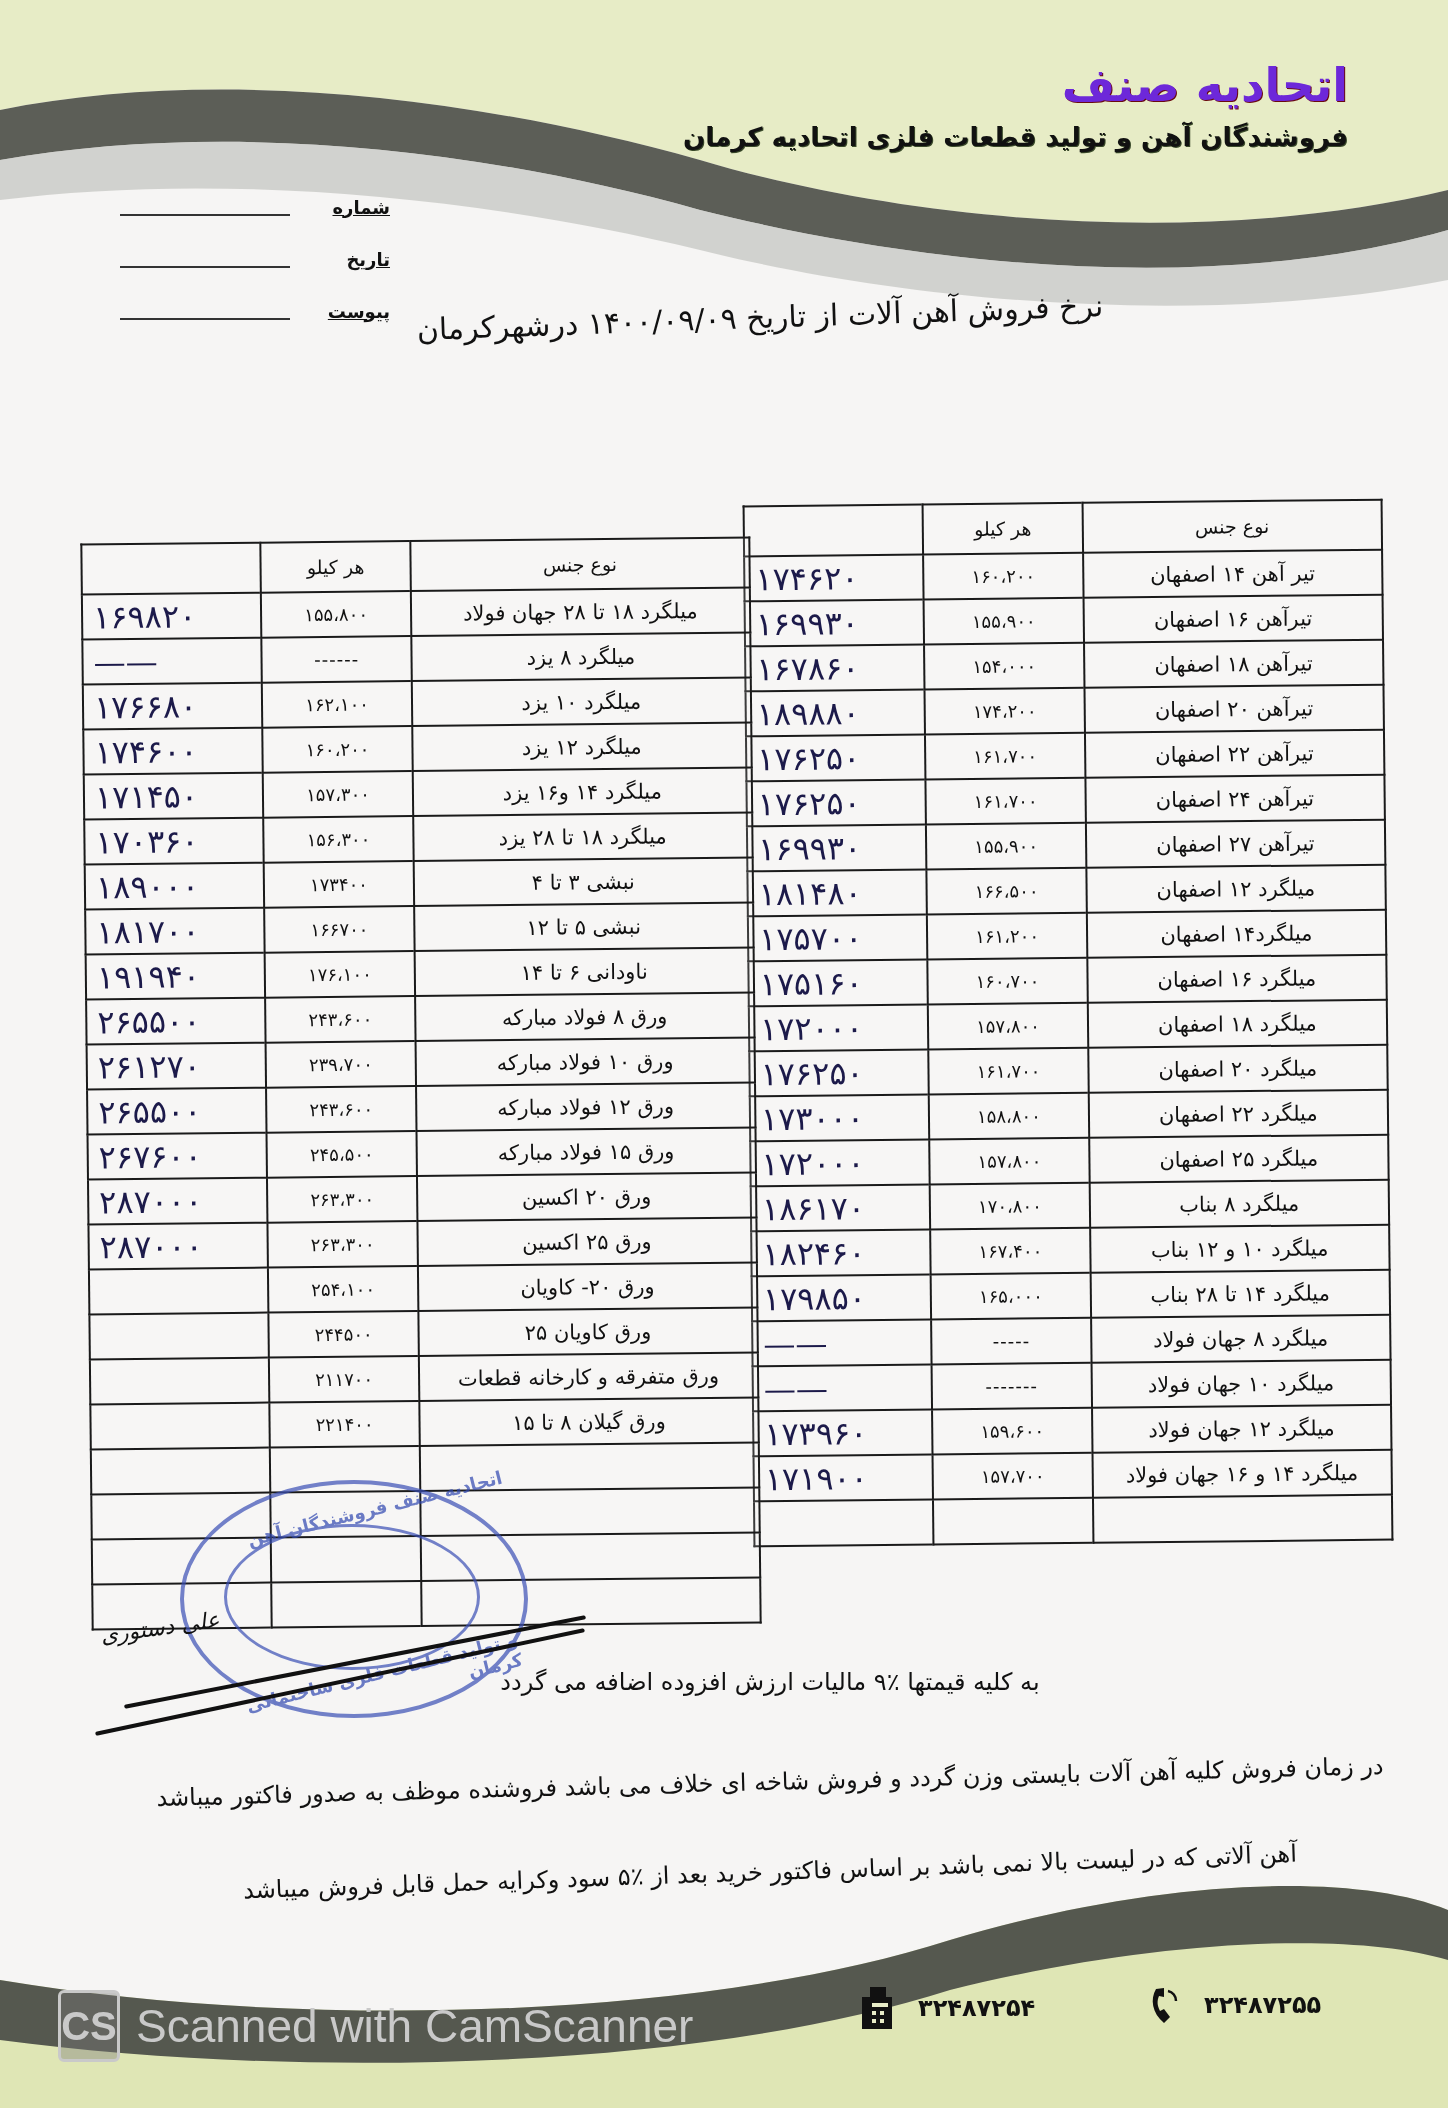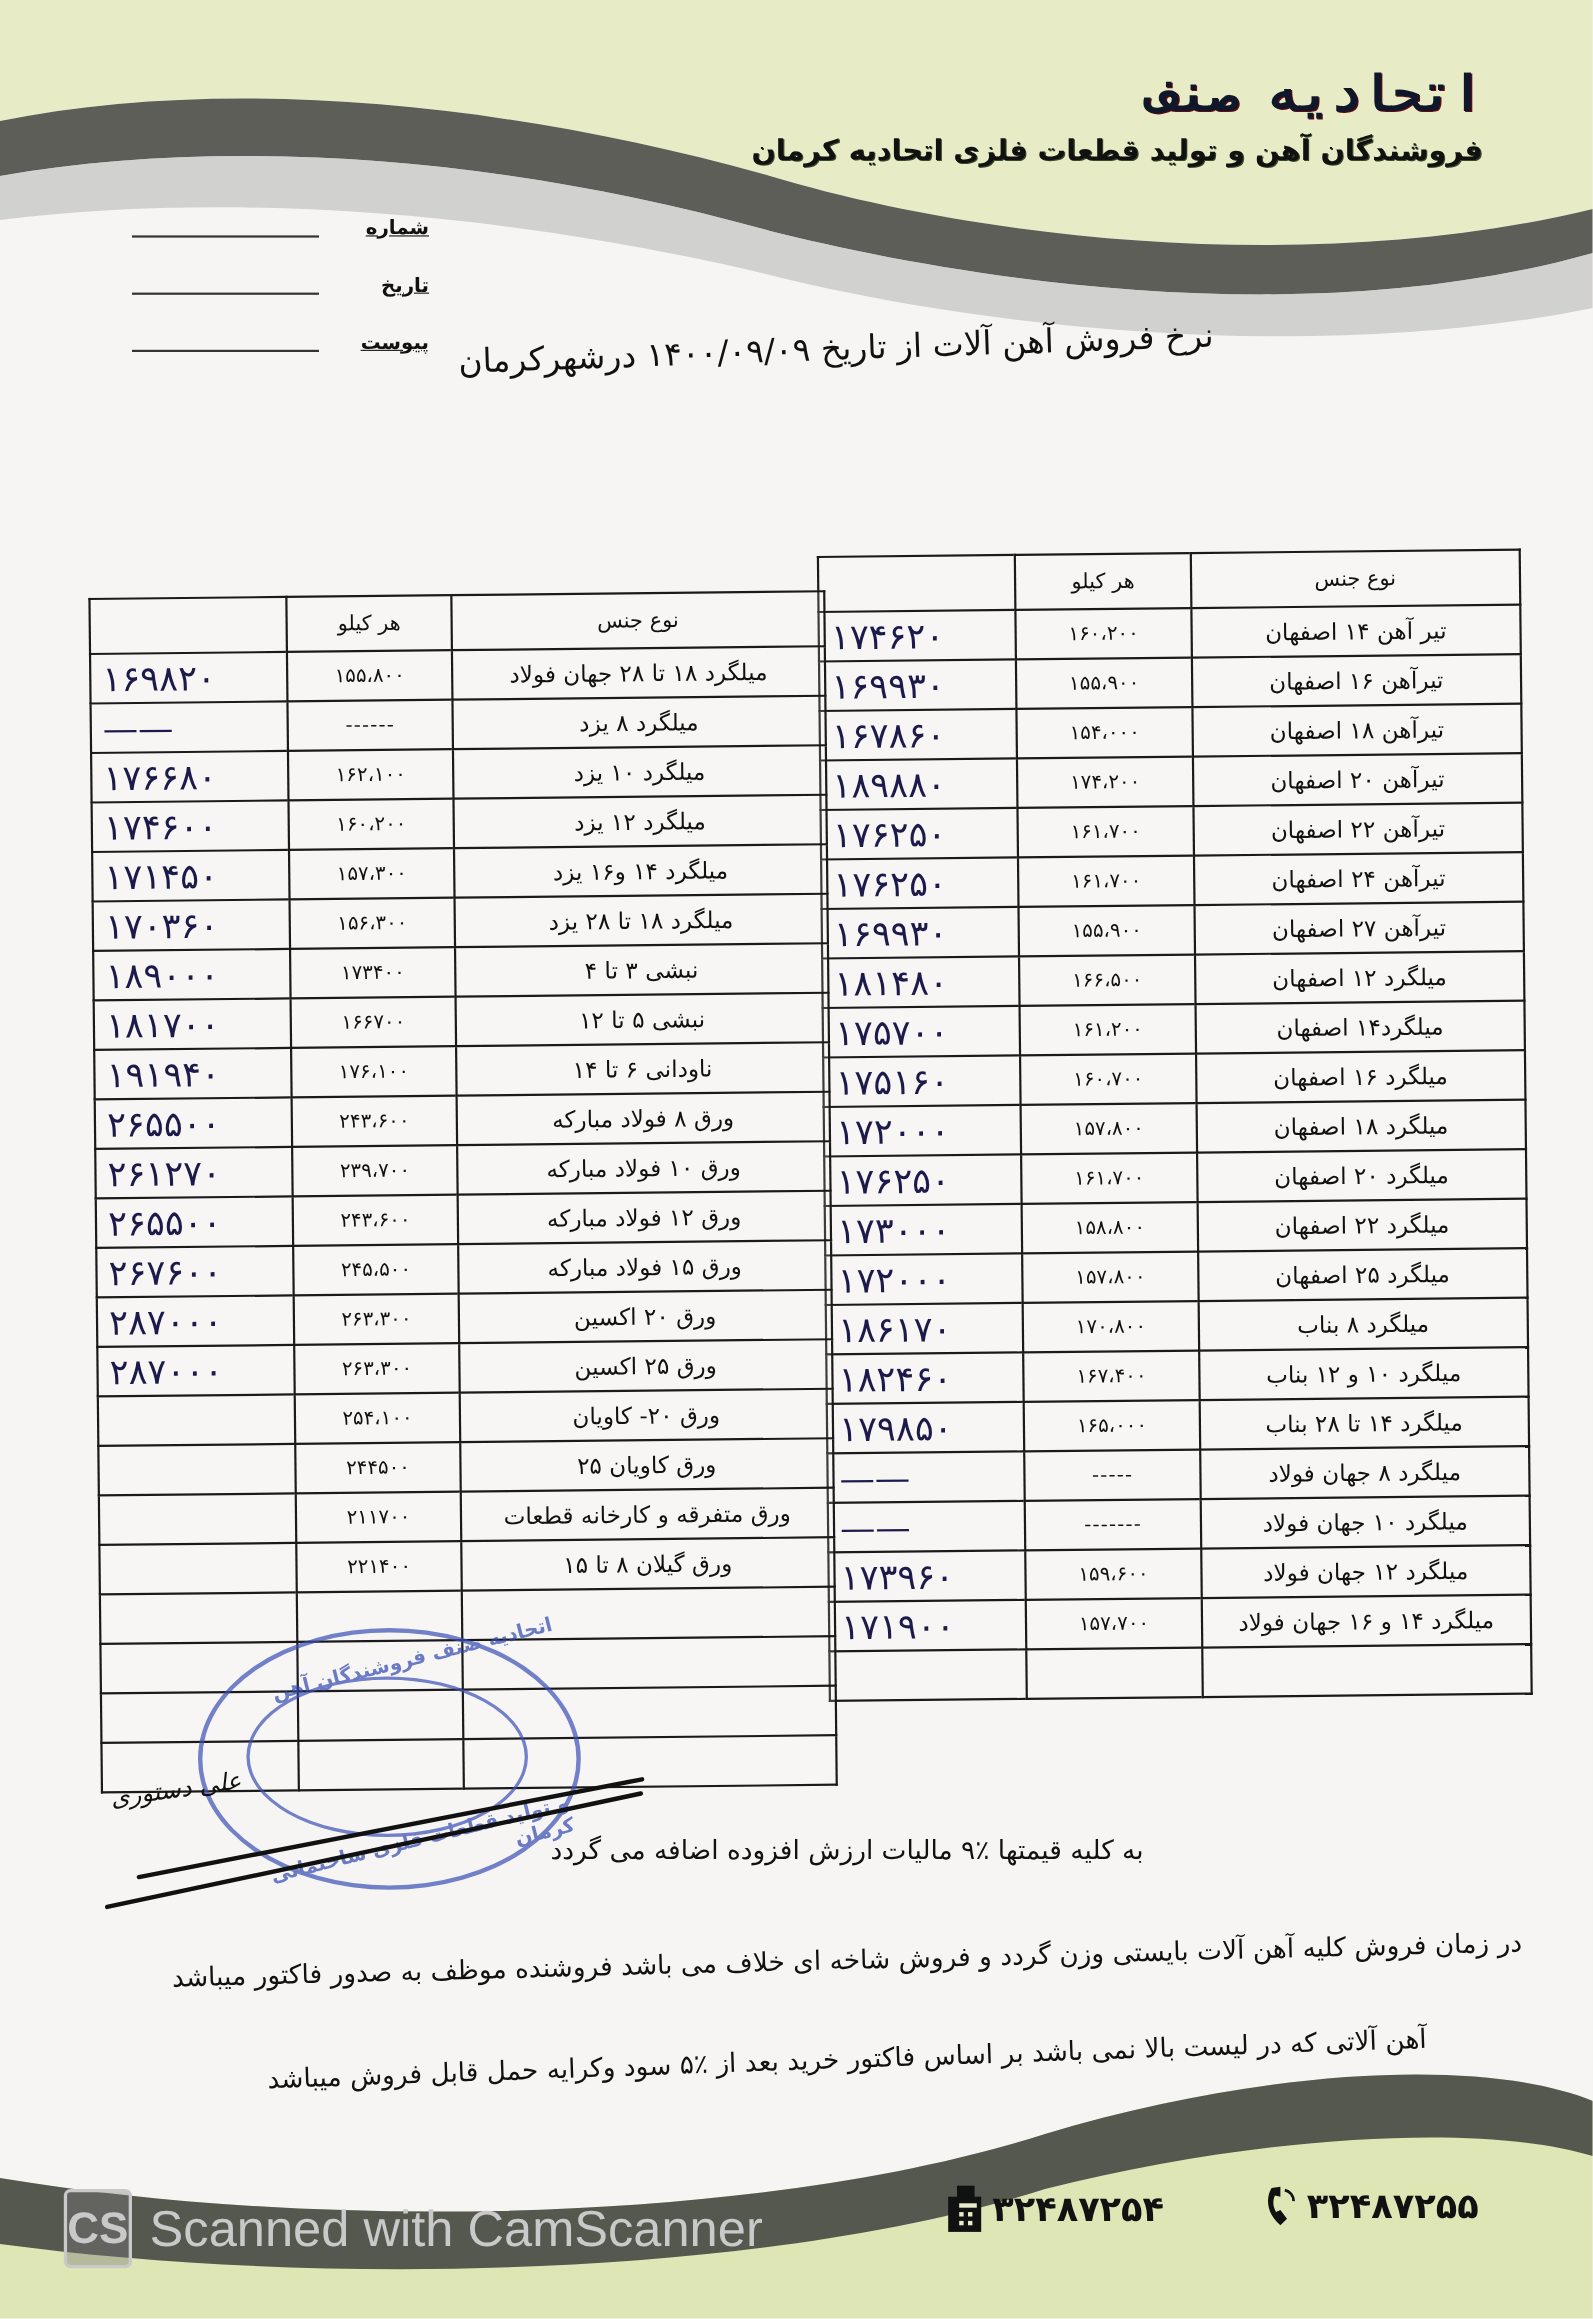--- a/index.html
+++ b/index.html
@@ -1,41 +1,41 @@
 <!DOCTYPE html>
 <html><head>
 <meta charset="utf-8">
 <style>
   html,body{margin:0;padding:0;}
   body{width:1448px;height:2108px;position:relative;overflow:hidden;background:#f4f3f2;font-family:"DejaVu Sans",sans-serif;color:#111;}
   .paper{position:absolute;left:0;top:0;width:1448px;height:2108px;background:#f6f5f4;}
   .hdr-band{position:absolute;left:0;top:0;width:1448px;height:330px;}
   .ftr-band{position:absolute;left:0;top:1880px;width:1448px;height:228px;}
   .rtl{direction:rtl;unicode-bidi:plaintext;}
-  .title-red{position:absolute;right:100px;top:58px;font-size:46px;font-weight:bold;color:#0f172a;text-shadow:1px 1px 0 #6a0a10;font-family:Liberation Mono, monospace;}
+  .title-red{position:absolute;right:100px;top:58px;font-size:46px;font-weight:bold;color:#6d28d9;text-shadow:1px 1px 0 #6a0a10;}
   .title-sub{position:absolute;right:100px;top:122px;font-size:26px;font-weight:bold;color:#111;text-shadow:1px 1px 0 #3a4a2a;}
   .meta-row{position:absolute;left:120px;width:270px;height:30px;display:flex;align-items:center;justify-content:space-between;}
   .meta-line{width:170px;border-bottom:2px solid #333;height:0;margin-top:16px;}
   .meta-label{font-size:18px;font-weight:bold;text-decoration:underline;}
   .doc-title{position:absolute;left:330px;top:300px;width:860px;font-size:30px;text-align:center;transform:rotate(-2deg);transform-origin:center;}
   table.grid{position:absolute;border-collapse:collapse;background:rgba(255,255,255,0.15);}
   table.grid td{border:2px solid #1a1a1a;height:43px;padding:0 6px;font-size:20px;text-align:center;white-space:nowrap;}
   table.grid td.name{font-size:21px;}
   table.grid td.kilo{font-size:18px;letter-spacing:1px;}
   table.grid td.hand{font-family:"DejaVu Serif",serif;font-size:32px;color:#1c1a4a;text-align:left;padding-left:10px;}
   table.grid th{border:2px solid #1a1a1a;height:46px;font-size:19px;font-weight:normal;}
   .right-table{right:60px;top:502px;transform:rotate(-0.6deg);}
   .left-table{left:86px;top:540px;transform:rotate(-0.6deg);}
   .stamp{position:absolute;left:180px;top:1480px;width:340px;height:230px;border:4px solid #3a4fb5;border-radius:50%;opacity:0.7;}
   .stamp-inner{position:absolute;left:40px;top:40px;width:250px;height:140px;border:3px solid #3a4fb5;border-radius:50%;}
   .stamp-text{position:absolute;font-size:18px;color:#2f47b0;font-weight:bold;}
   .signature{position:absolute;left:100px;top:1615px;font-size:22px;transform:rotate(-8deg);font-style:italic;}
   .sig-stroke{position:absolute;height:4px;background:#111;border-radius:2px;}
   .note{position:absolute;font-size:24px;text-align:center;}
-  .footer-phone{position:absolute;top:1985px;font-size:32px;font-weight:bold;display:flex;align-items:center;gap:8px;}
+  .footer-phone{position:absolute;top:1985px;font-size:24px;font-weight:bold;display:flex;align-items:center;gap:24px;}
   .camscanner{position:absolute;left:58px;top:1990px;display:flex;align-items:center;gap:16px;color:#c9c9c9;font-size:46px;font-family:"Liberation Sans",sans-serif;}
   .cs-box{width:56px;height:66px;border:3px solid #c9c9c9;border-radius:6px;font-size:40px;font-weight:bold;display:flex;align-items:center;justify-content:center;background:rgba(120,120,120,0.4);text-align:center;}
 </style>
 </head>
 <body>
 
 <div class="paper">
 
   <svg class="hdr-band" viewBox="0 0 1448 330" preserveAspectRatio="none">
     <path d="M0,0 H1448 V190 C1200,250 900,220 700,160 C450,90 200,70 0,110 Z" fill="#e7ecc6"></path>

